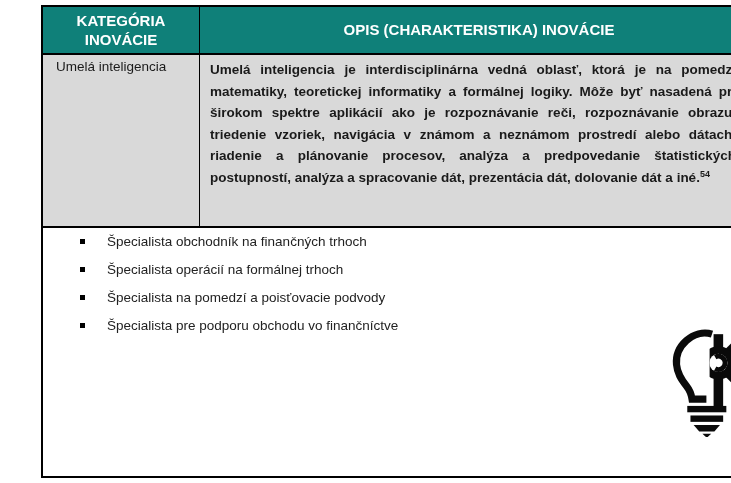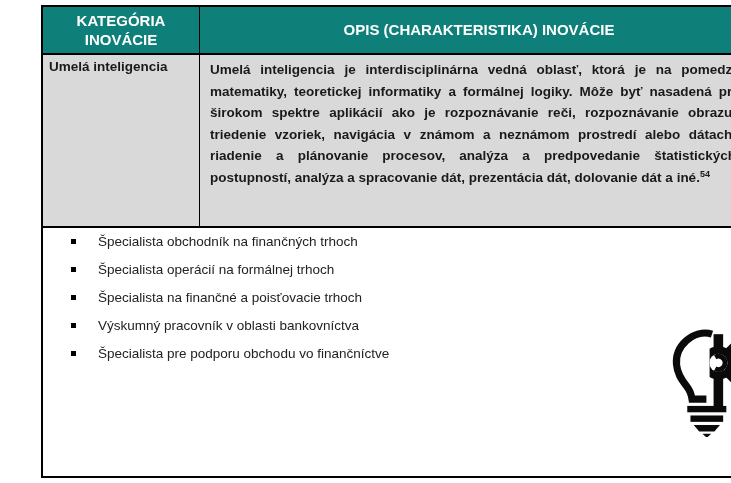--- a/index.html
+++ b/index.html
@@ -26,31 +26,31 @@
     color: #fff; font-weight: bold; font-size: 15px; text-align: center;
     line-height: 1.3;
   }
   .col1 { width: 157px; border-right: 1.5px solid #000; flex: none; }
   .col2 { flex: 1; }
   .hcell.col1 { padding: 0 18px; }
 
   
   .body-row { height: 173px; background: #d9d9d9; border-bottom: 2.5px solid #000; }
   .cat-cell {
-    padding: 4px 6px; font-weight: bold; font-size: 13.5px;
+    padding: 4px 13px; font-weight: normal; font-size: 13.5px;
   }
   .desc-cell { padding: 4px 22px 4px 10px; font-weight: bold; }
   .desc {
     font-size: 13.5px; line-height: 21.5px; text-align: justify;
   }
   .desc sup { font-size: 9px; line-height: 0; }
 
   
   .list-row { flex: 1; background: #fff; position: relative; }
-  ul.occupations { list-style: none; padding: 5px 0 0 28px; }
+  ul.occupations { list-style: none; padding: 5px 0 0 37px; }
   ul.occupations li {
     position: relative; padding-left: 27px; margin-bottom: 10px;
     font-size: 13.5px; line-height: 18px; color: #222;
   }
   ul.occupations li .bullet {
     position: absolute; left: 0; top: 6px;
     width: 5px; height: 5px; background: #000; display: block;
   }
 
   .innovation-icon {
@@ -78,22 +78,21 @@
     </div>
     <div class="desc-cell col2">
       <p class="desc"><span>Umelá inteligencia je interdisciplinárna vedná oblasť, ktorá je na pomedzí matematiky, teoretickej informatiky a formálnej logiky. Môže byť nasadená pri širokom spektre aplikácií ako je rozpoznávanie reči, rozpoznávanie obrazu, triedenie vzoriek, navigácia v známom a neznámom prostredí alebo dátach, riadenie a plánovanie procesov, analýza a predpovedanie štatistických postupností, analýza a spracovanie dát, prezentácia dát, dolovanie dát a iné.</span><sup>54</sup></p>
     </div>
   </div>
 
   <div class="row list-row">
     <ul class="occupations" id="occ-list">
         <li><span class="bullet"></span><span>Špecialista obchodník na finančných trhoch</span></li>
         <li><span class="bullet"></span><span>Špecialista operácií na formálnej trhoch</span></li>
-        <li><span class="bullet"></span><span>Špecialista na finančné a poisťovacie trhoch</span></li>
-        <li><span class="bullet"></span><span>Výskumný pracovník v oblasti bankovníctva</span></li>
+        <li><span class="bullet"></span><span>Špecialista na pomedzí a poisťovacie podvody</span></li>
         <li><span class="bullet"></span><span>Špecialista pre podporu obchodu vo finančníctve</span></li>
       </ul>
 
     <svg class="innovation-icon" viewBox="0 0 100 138" xmlns="http://www.w3.org/2000/svg" aria-hidden="true">
       <defs>
         <clipPath id="gear-clip">
             <rect x="52" y="0" width="48" height="138"></rect>
           </clipPath>
       </defs>
 

